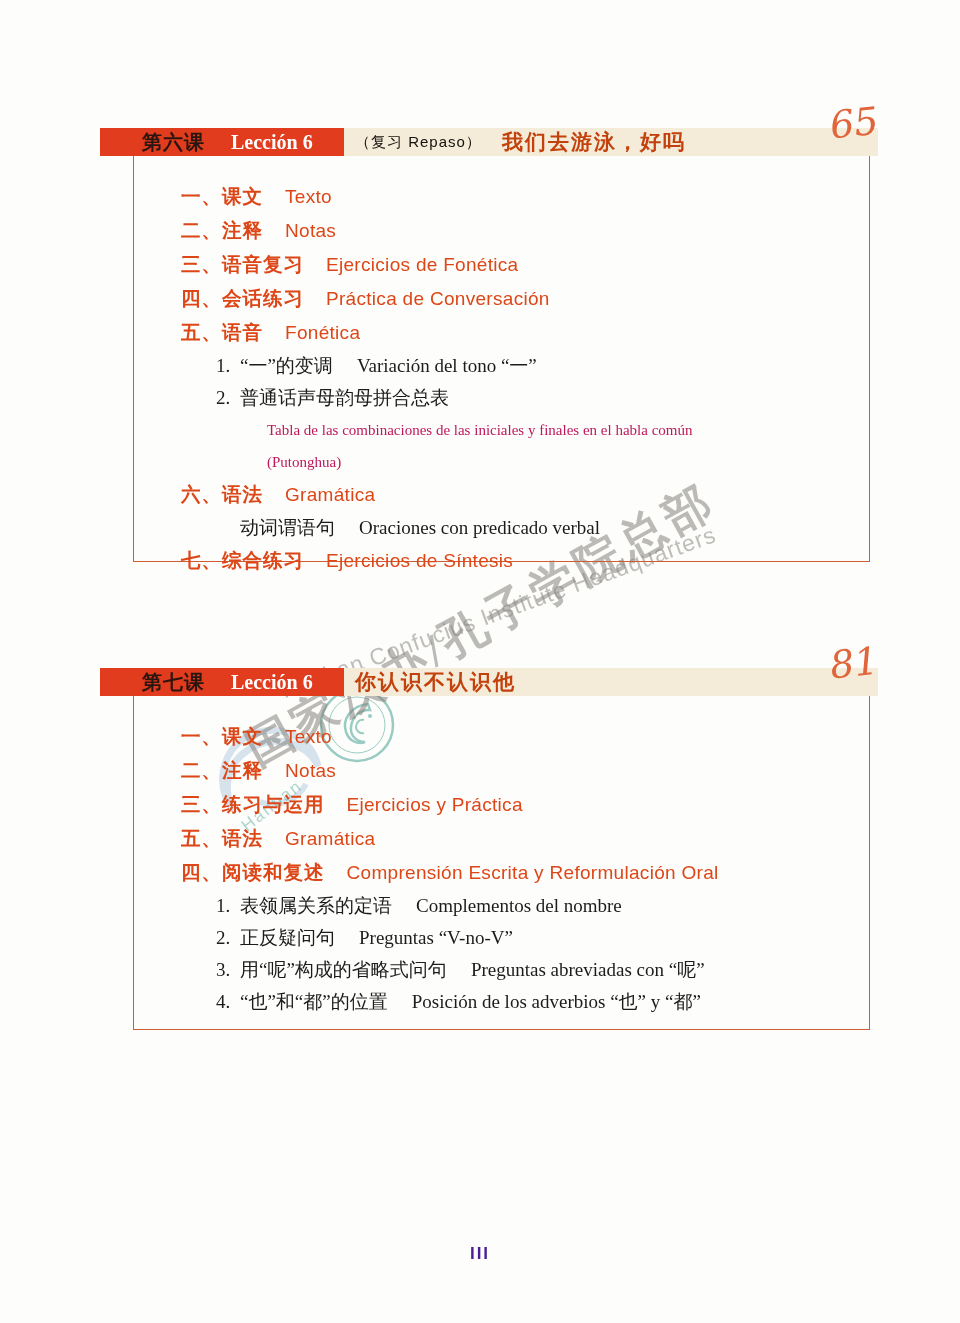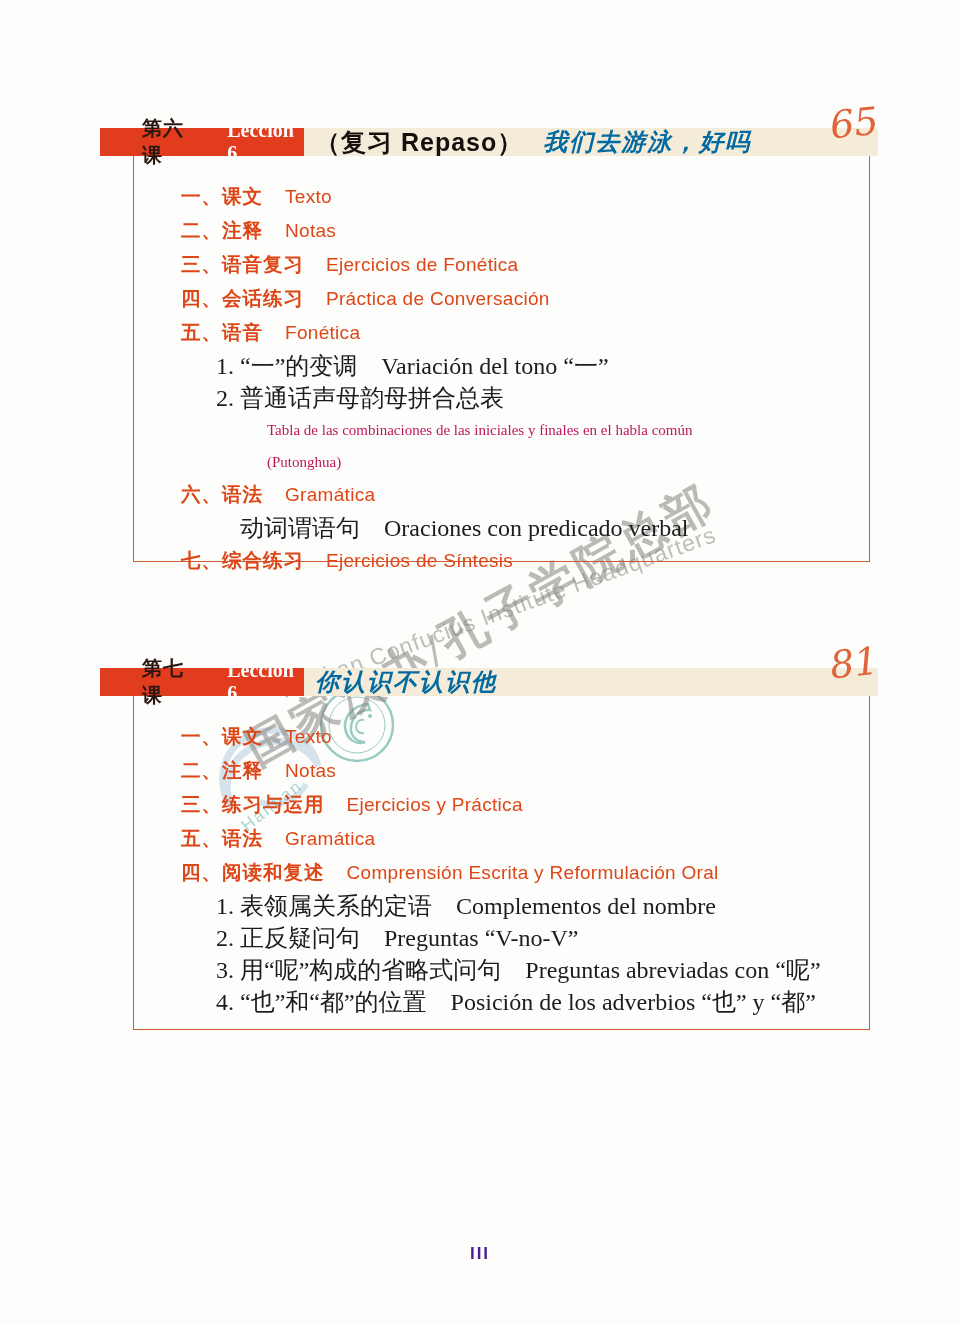--- a/index.html
+++ b/index.html
@@ -23,39 +23,39 @@
   
   .lesson{position:absolute;left:100px;width:778px;z-index:2;}
   #lesson6{top:128px;}
   #lesson7{top:668px;}
 
   .pagenum{position:absolute;top:-27px;right:0px;z-index:3;
            font-family:"DejaVu Serif",serif;font-style:italic;font-size:38px;
            color:#e0653a;transform:rotate(-6deg);}
 
   .header{display:flex;height:28px;}
-  .header-red{width:204px;flex-shrink:0;background:#e23c1e;display:flex;align-items:center;}
+  .header-red{width:244px;flex-shrink:0;background:#e23c1e;display:flex;align-items:center;}
   .lesson-zh{margin-left:42px;font-weight:bold;font-size:20px;color:#2a150f;letter-spacing:1px;}
   .lesson-es{margin-left:26px;font-family:"Liberation Serif",serif;font-weight:bold;
              font-size:20px;color:#ffffff;}
   .header-band{flex:1;background:#f4ecd8;display:flex;align-items:center;padding-left:11px;}
-  .title-prefix{font-weight:bold;font-size:25px;color:#15100d;letter-spacing:1px;margin-right:20px;}
+  .title-prefix{font-weight:normal;font-size:15px;color:#15100d;letter-spacing:1px;margin-right:20px;}
   .title-prefix:empty{display:none;margin:0;}
-  .title-main{font-weight:bold;font-size:24px;color:#0369a1;letter-spacing:2px;font-style:italic;}
+  .title-main{font-weight:bold;font-size:21px;color:#c2410c;letter-spacing:2px;}
 
   .box{margin-left:33px;width:737px;box-sizing:border-box;
        border:1.5px solid #d05c33;border-top:none;padding-top:24px;background:transparent;}
   #lesson6 .box{height:406px;}
   #lesson7 .box{height:334px;}
 
   .row{line-height:32px;white-space:nowrap;}
   .row-item{padding-left:47px;color:#dd4718;}
   .row-item .num,.row-item .zh{font-weight:bold;font-size:19.5px;letter-spacing:1px;}
   .row-item .es{font-size:19px;margin-left:22px;letter-spacing:.3px;}
-  .row-sub{padding-left:82px;color:#1c1c1c;font-family:"Liberation Serif",serif;font-size:24px;}
+  .row-sub{padding-left:82px;color:#1c1c1c;font-family:"Liberation Serif",serif;font-size:19px;}
   .row-sub .num{display:inline-block;min-width:24px;}
   .row-sub .es{margin-left:24px;}
   .row-cont{padding-left:133px;color:#be185d;font-family:"Liberation Serif",serif;font-size:15px;}
 
   
   .footer{position:absolute;left:0;top:1244px;width:100%;text-align:center;z-index:2;
           font-family:"Liberation Sans",sans-serif;font-weight:600;font-size:17px;
           letter-spacing:2px;color:#4c1d95;}
 </style>
 </head>

